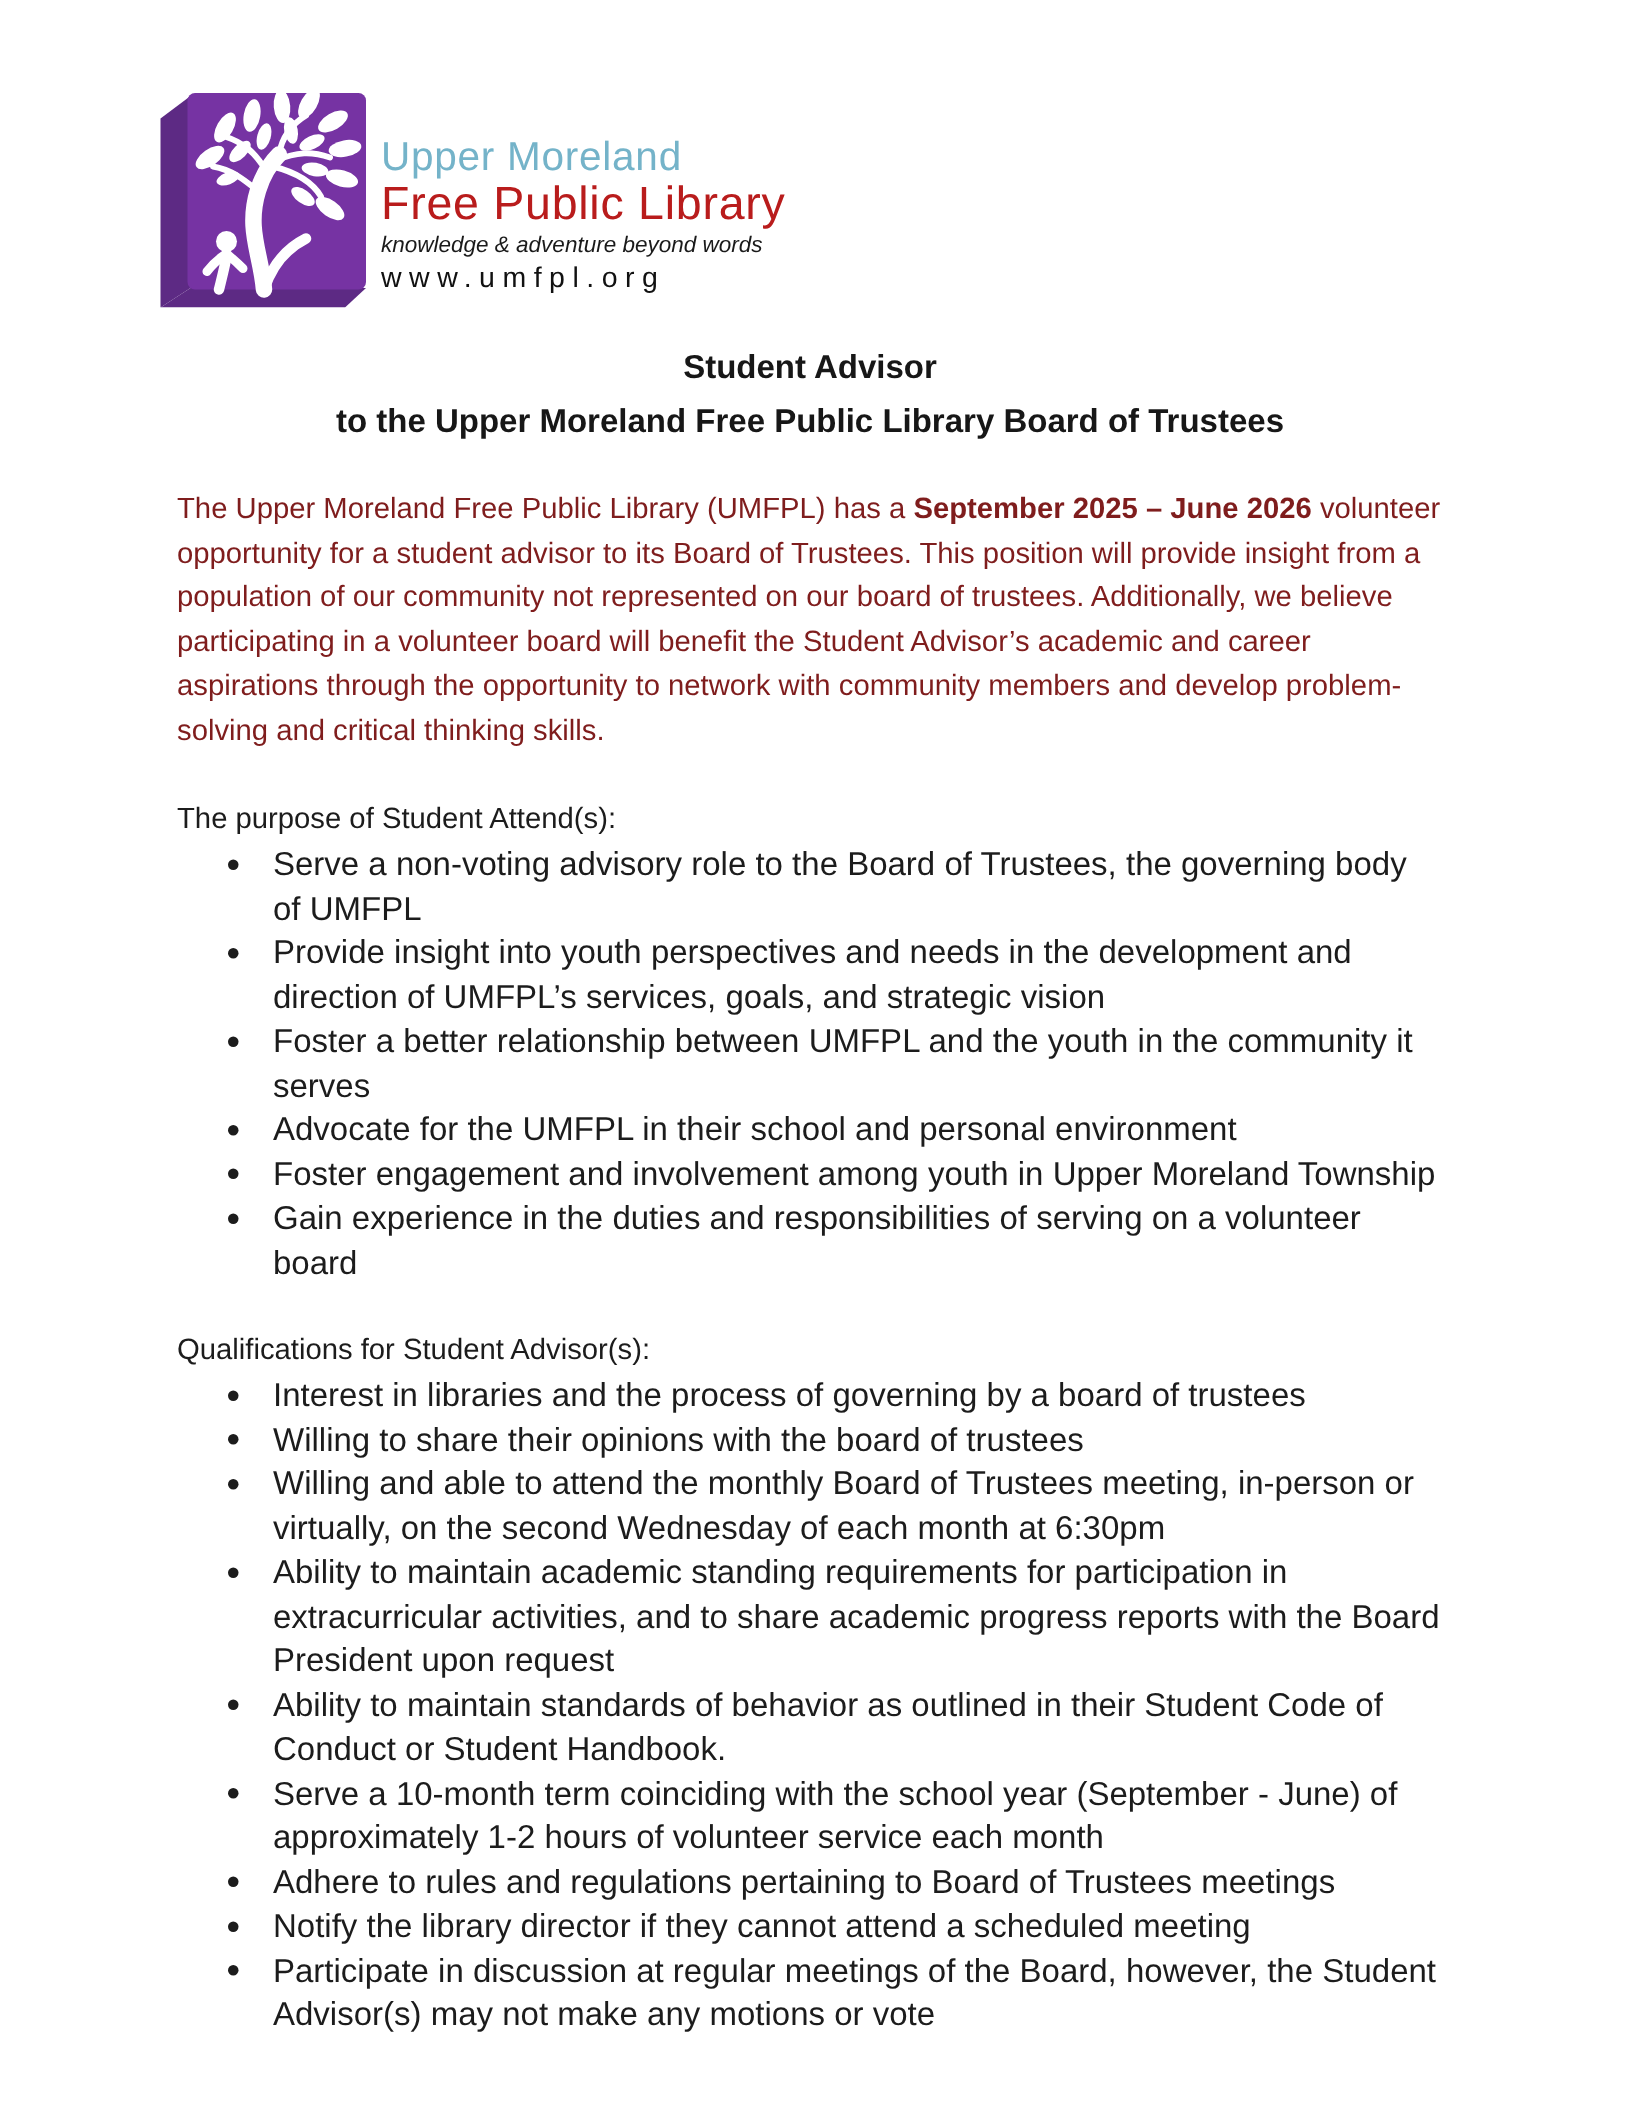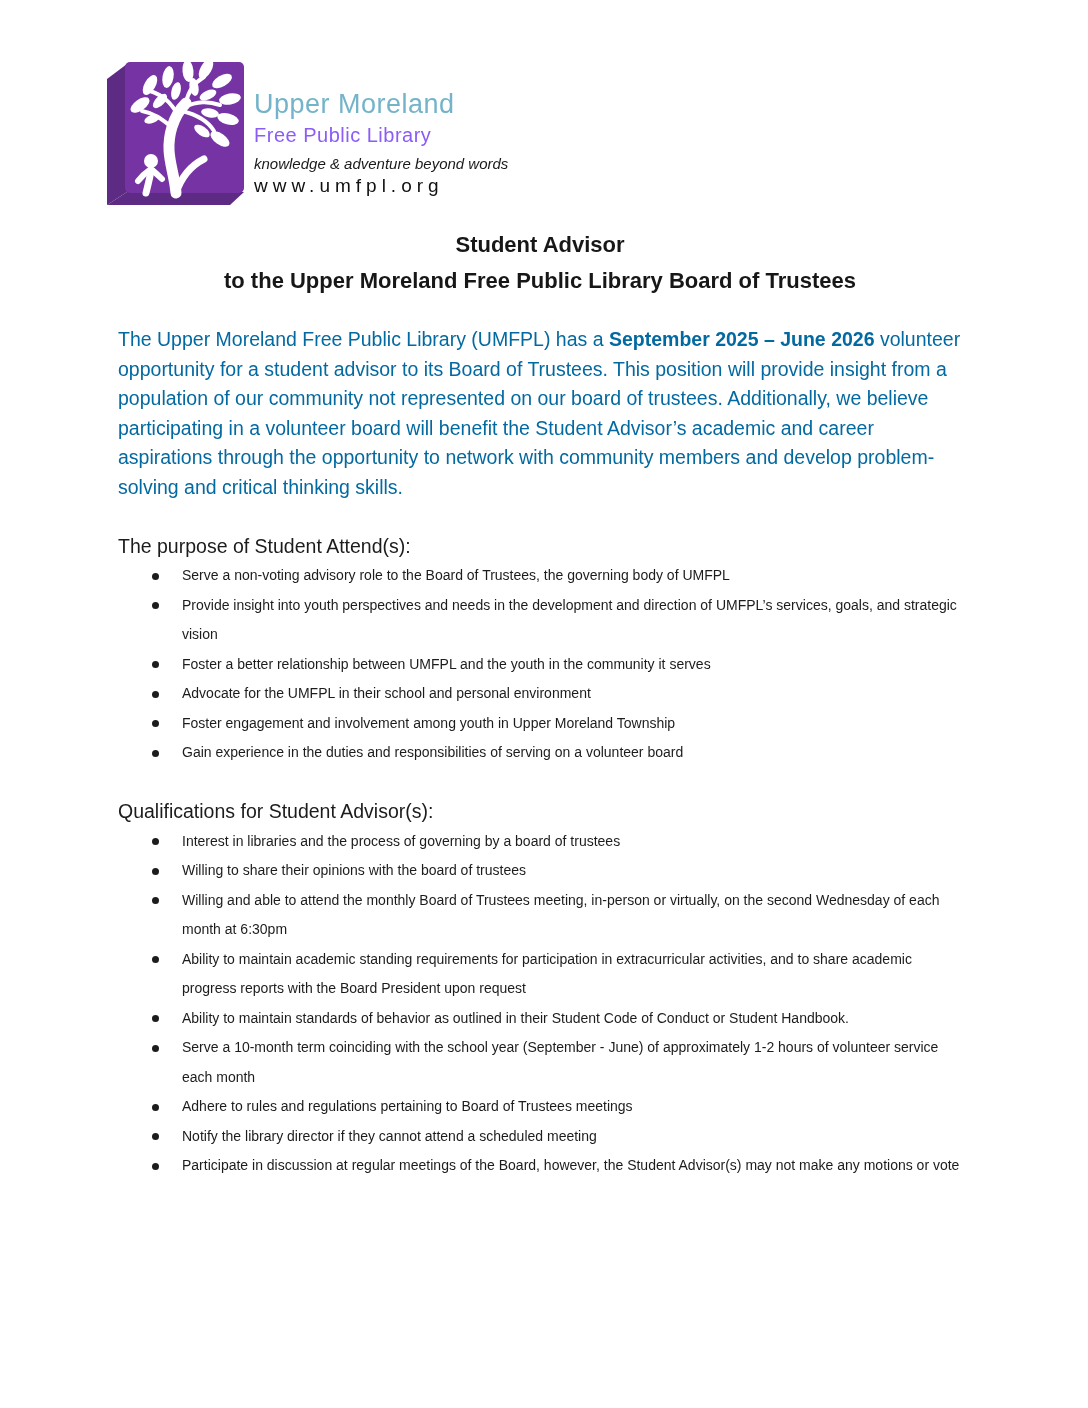--- a/index.html
+++ b/index.html
@@ -28,23 +28,23 @@
   }
   .logo-book { width: 142px; height: 148px; flex: 0 0 auto; }
   .logo-textblock { margin-left: 8px; padding-top: 32px; }
   .logo-name1 {
     font-size: 27px;
     line-height: 30px;
     color: #74b3c9;
     letter-spacing: 0.5px;
   }
   .logo-name2 {
-    font-size: 20px;
+    font-size: 31px;
     line-height: 33px;
-    color: #8b5cf6;
+    color: #b91c1c;
     letter-spacing: 0.5px;
   }
   .logo-tagline {
     font-size: 15px;
     line-height: 20px;
     font-style: italic;
     color: #1a1a1a;
     margin-top: 2px;
   }
   .logo-site {
@@ -63,33 +63,33 @@
     line-height: 36px;
     margin-top: 22px;
     color: #171717;
   }
 
   
   .intro {
     margin-top: 26px;
     font-size: 19.5px;
     line-height: 29.5px;
-    color: #0369a1;
+    color: #7f1d1d;
   }
   .intro .bold { font-weight: bold; }
 
   .section-heading {
     margin-top: 29.5px;
     font-size: 19.5px;
     line-height: 29.5px;
     color: #1c1c1c;
   }
   ul.bullets {
     list-style: none;
-    font-size: 14px;
+    font-size: 22px;
     line-height: 29.5px;
   }
   ul.bullets li {
     position: relative;
     margin-left: 64px;
     color: #1c1c1c;
   }
   ul.bullets li::before {
     content: "";
     position: absolute;

